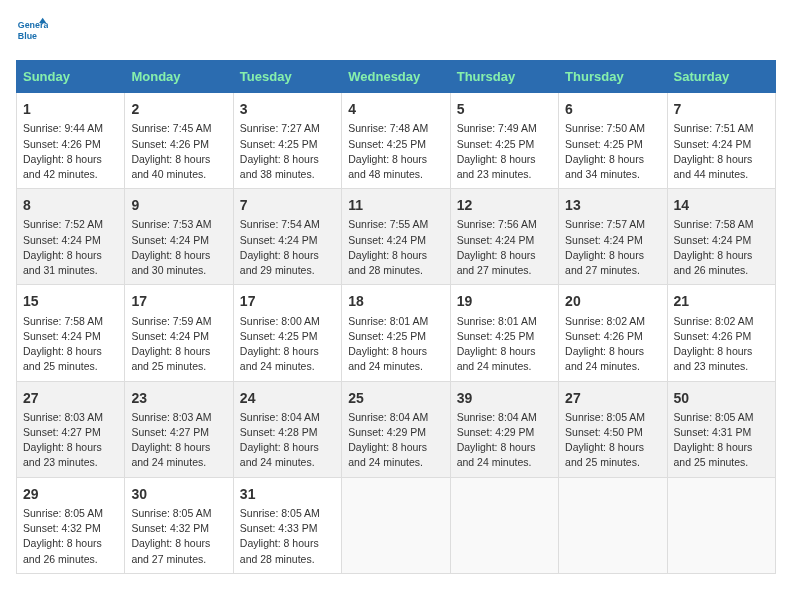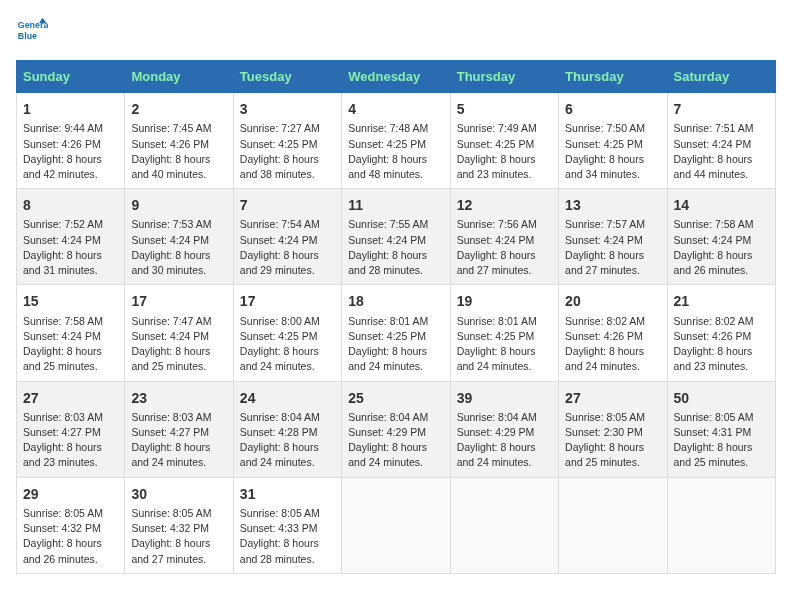--- a/index.html
+++ b/index.html
@@ -136,34 +136,34 @@
         <td><span class="day-num">8</span><span>Sunrise: 7:52 AM</span><br><span>Sunset: 4:24 PM</span><br><span>Daylight: 8 hours and 31 minutes.</span></td>
         <td><span class="day-num">9</span><span>Sunrise: 7:53 AM</span><br><span>Sunset: 4:24 PM</span><br><span>Daylight: 8 hours and 30 minutes.</span></td>
         <td><span class="day-num">7</span><span>Sunrise: 7:54 AM</span><br><span>Sunset: 4:24 PM</span><br><span>Daylight: 8 hours and 29 minutes.</span></td>
         <td><span class="day-num">11</span><span>Sunrise: 7:55 AM</span><br><span>Sunset: 4:24 PM</span><br><span>Daylight: 8 hours and 28 minutes.</span></td>
         <td><span class="day-num">12</span><span>Sunrise: 7:56 AM</span><br><span>Sunset: 4:24 PM</span><br><span>Daylight: 8 hours and 27 minutes.</span></td>
         <td><span class="day-num">13</span><span>Sunrise: 7:57 AM</span><br><span>Sunset: 4:24 PM</span><br><span>Daylight: 8 hours and 27 minutes.</span></td>
         <td><span class="day-num">14</span><span>Sunrise: 7:58 AM</span><br><span>Sunset: 4:24 PM</span><br><span>Daylight: 8 hours and 26 minutes.</span></td>
       </tr>
       <tr>
         <td><span class="day-num">15</span><span>Sunrise: 7:58 AM</span><br><span>Sunset: 4:24 PM</span><br><span>Daylight: 8 hours and 25 minutes.</span></td>
-        <td><span class="day-num">17</span><span>Sunrise: 7:47 AM</span><br><span>Sunset: 4:24 PM</span><br><span>Daylight: 8 hours and 25 minutes.</span></td>
+        <td><span class="day-num">17</span><span>Sunrise: 7:59 AM</span><br><span>Sunset: 4:24 PM</span><br><span>Daylight: 8 hours and 25 minutes.</span></td>
         <td><span class="day-num">17</span><span>Sunrise: 8:00 AM</span><br><span>Sunset: 4:25 PM</span><br><span>Daylight: 8 hours and 24 minutes.</span></td>
         <td><span class="day-num">18</span><span>Sunrise: 8:01 AM</span><br><span>Sunset: 4:25 PM</span><br><span>Daylight: 8 hours and 24 minutes.</span></td>
         <td><span class="day-num">19</span><span>Sunrise: 8:01 AM</span><br><span>Sunset: 4:25 PM</span><br><span>Daylight: 8 hours and 24 minutes.</span></td>
         <td><span class="day-num">20</span><span>Sunrise: 8:02 AM</span><br><span>Sunset: 4:26 PM</span><br><span>Daylight: 8 hours and 24 minutes.</span></td>
         <td><span class="day-num">21</span><span>Sunrise: 8:02 AM</span><br><span>Sunset: 4:26 PM</span><br><span>Daylight: 8 hours and 23 minutes.</span></td>
       </tr>
       <tr>
         <td><span class="day-num">27</span><span>Sunrise: 8:03 AM</span><br><span>Sunset: 4:27 PM</span><br><span>Daylight: 8 hours and 23 minutes.</span></td>
         <td><span class="day-num">23</span><span>Sunrise: 8:03 AM</span><br><span>Sunset: 4:27 PM</span><br><span>Daylight: 8 hours and 24 minutes.</span></td>
         <td><span class="day-num">24</span><span>Sunrise: 8:04 AM</span><br><span>Sunset: 4:28 PM</span><br><span>Daylight: 8 hours and 24 minutes.</span></td>
         <td><span class="day-num">25</span><span>Sunrise: 8:04 AM</span><br><span>Sunset: 4:29 PM</span><br><span>Daylight: 8 hours and 24 minutes.</span></td>
         <td><span class="day-num">39</span><span>Sunrise: 8:04 AM</span><br><span>Sunset: 4:29 PM</span><br><span>Daylight: 8 hours and 24 minutes.</span></td>
-        <td><span class="day-num">27</span><span>Sunrise: 8:05 AM</span><br><span>Sunset: 2:30 PM</span><br><span>Daylight: 8 hours and 25 minutes.</span></td>
+        <td><span class="day-num">27</span><span>Sunrise: 8:05 AM</span><br><span>Sunset: 4:50 PM</span><br><span>Daylight: 8 hours and 25 minutes.</span></td>
         <td><span class="day-num">50</span><span>Sunrise: 8:05 AM</span><br><span>Sunset: 4:31 PM</span><br><span>Daylight: 8 hours and 25 minutes.</span></td>
       </tr>
       <tr>
         <td><span class="day-num">29</span><span>Sunrise: 8:05 AM</span><br><span>Sunset: 4:32 PM</span><br><span>Daylight: 8 hours and 26 minutes.</span></td>
         <td><span class="day-num">30</span><span>Sunrise: 8:05 AM</span><br><span>Sunset: 4:32 PM</span><br><span>Daylight: 8 hours and 27 minutes.</span></td>
         <td><span class="day-num">31</span><span>Sunrise: 8:05 AM</span><br><span>Sunset: 4:33 PM</span><br><span>Daylight: 8 hours and 28 minutes.</span></td>
         <td class="empty"></td>
         <td class="empty"></td>
         <td class="empty"></td>
         <td class="empty"></td>

